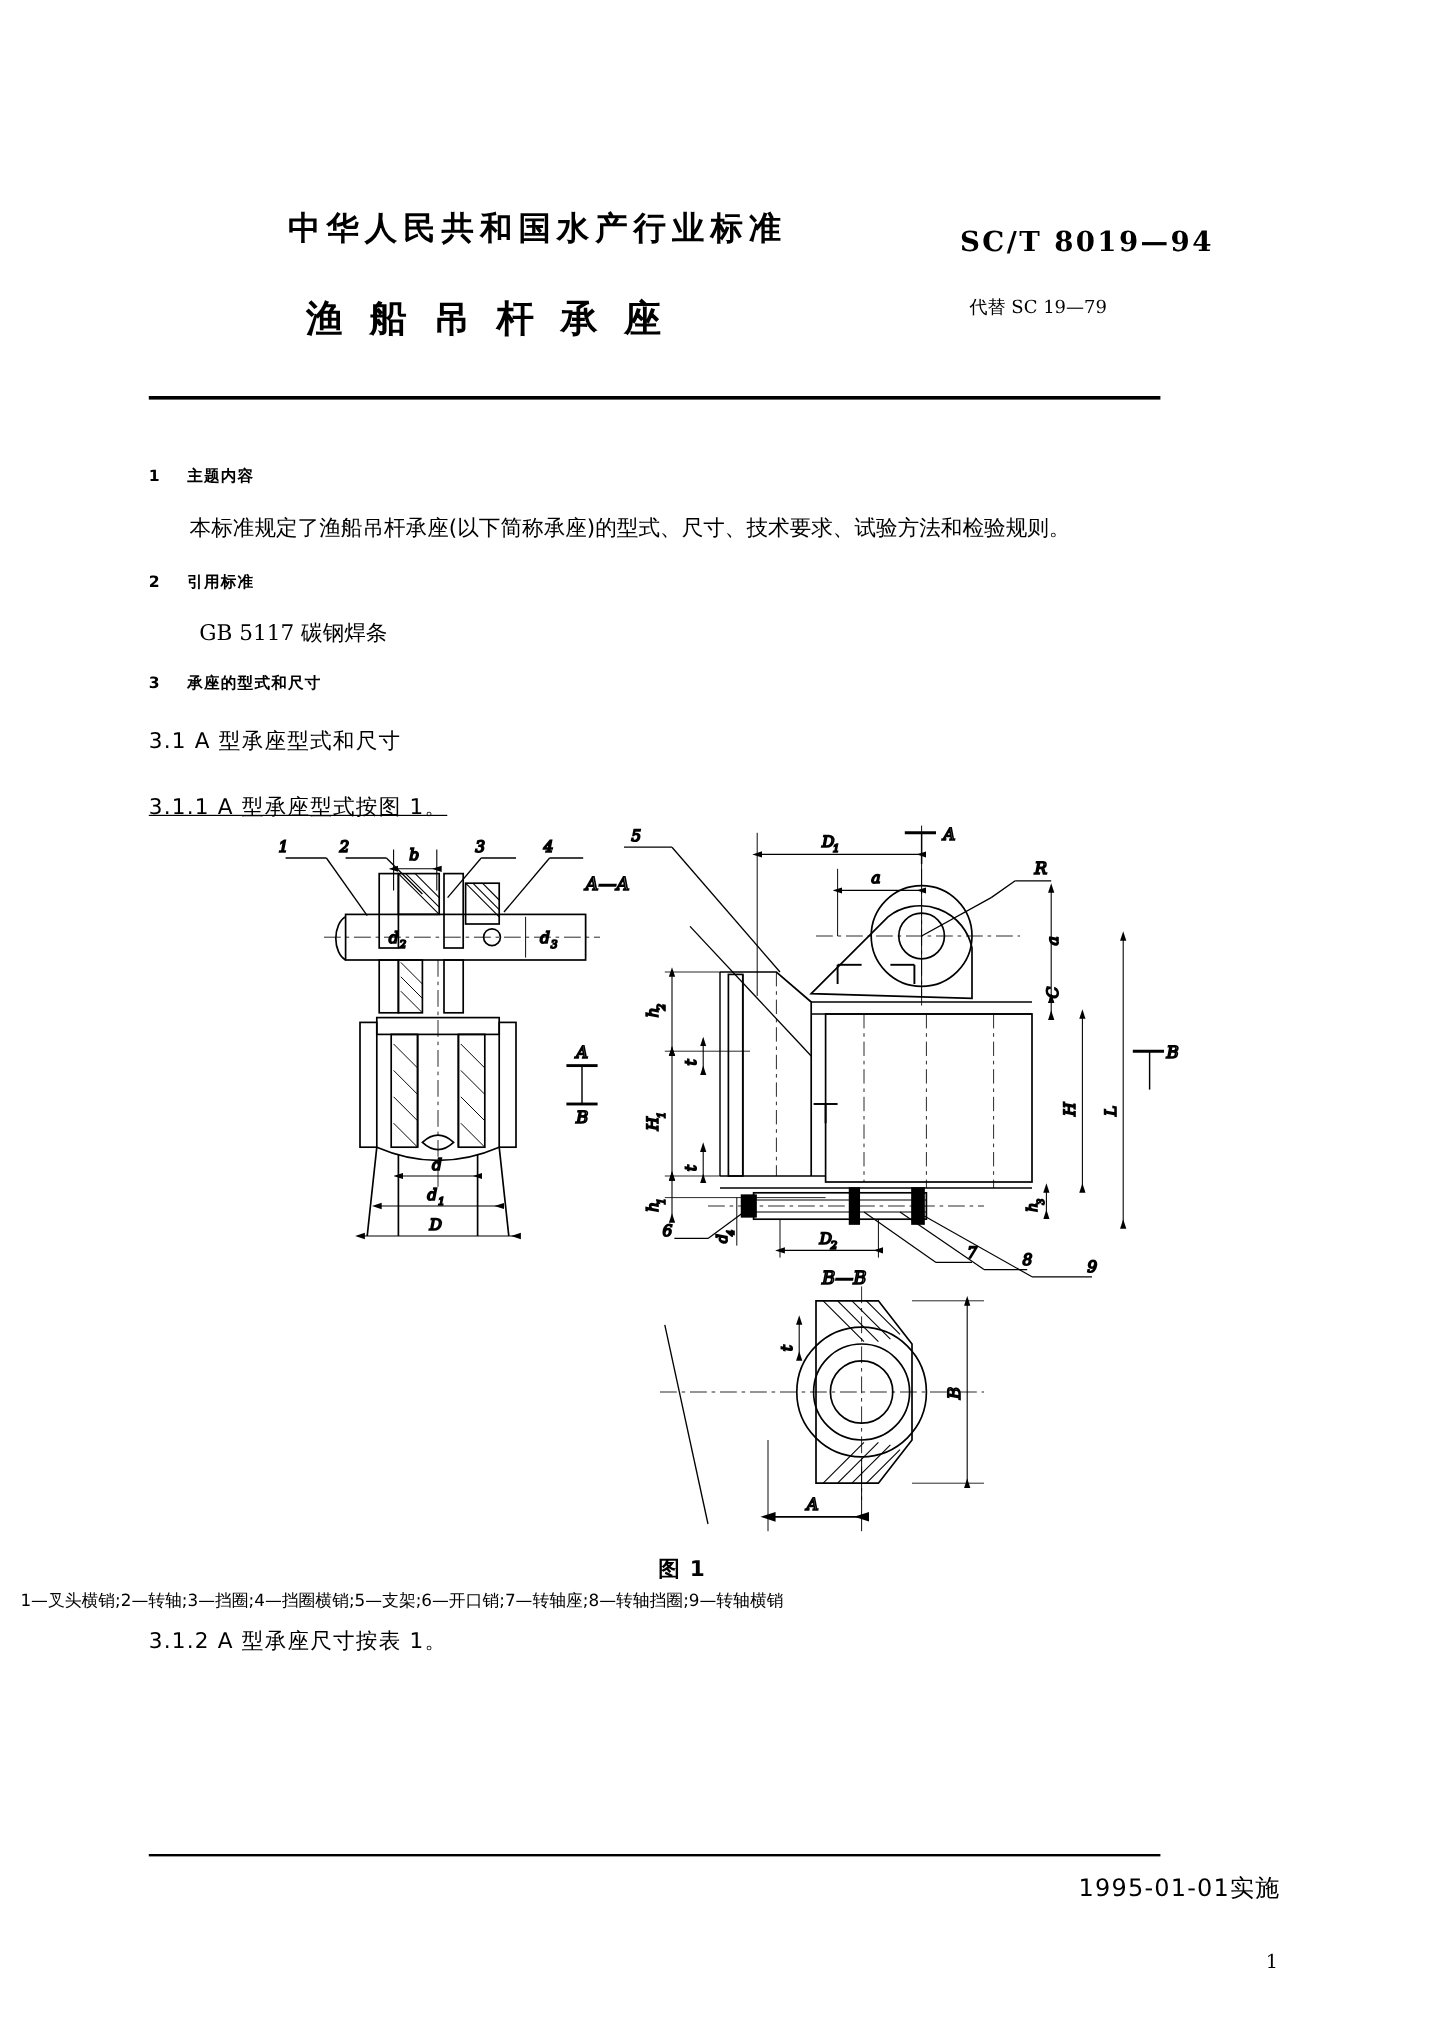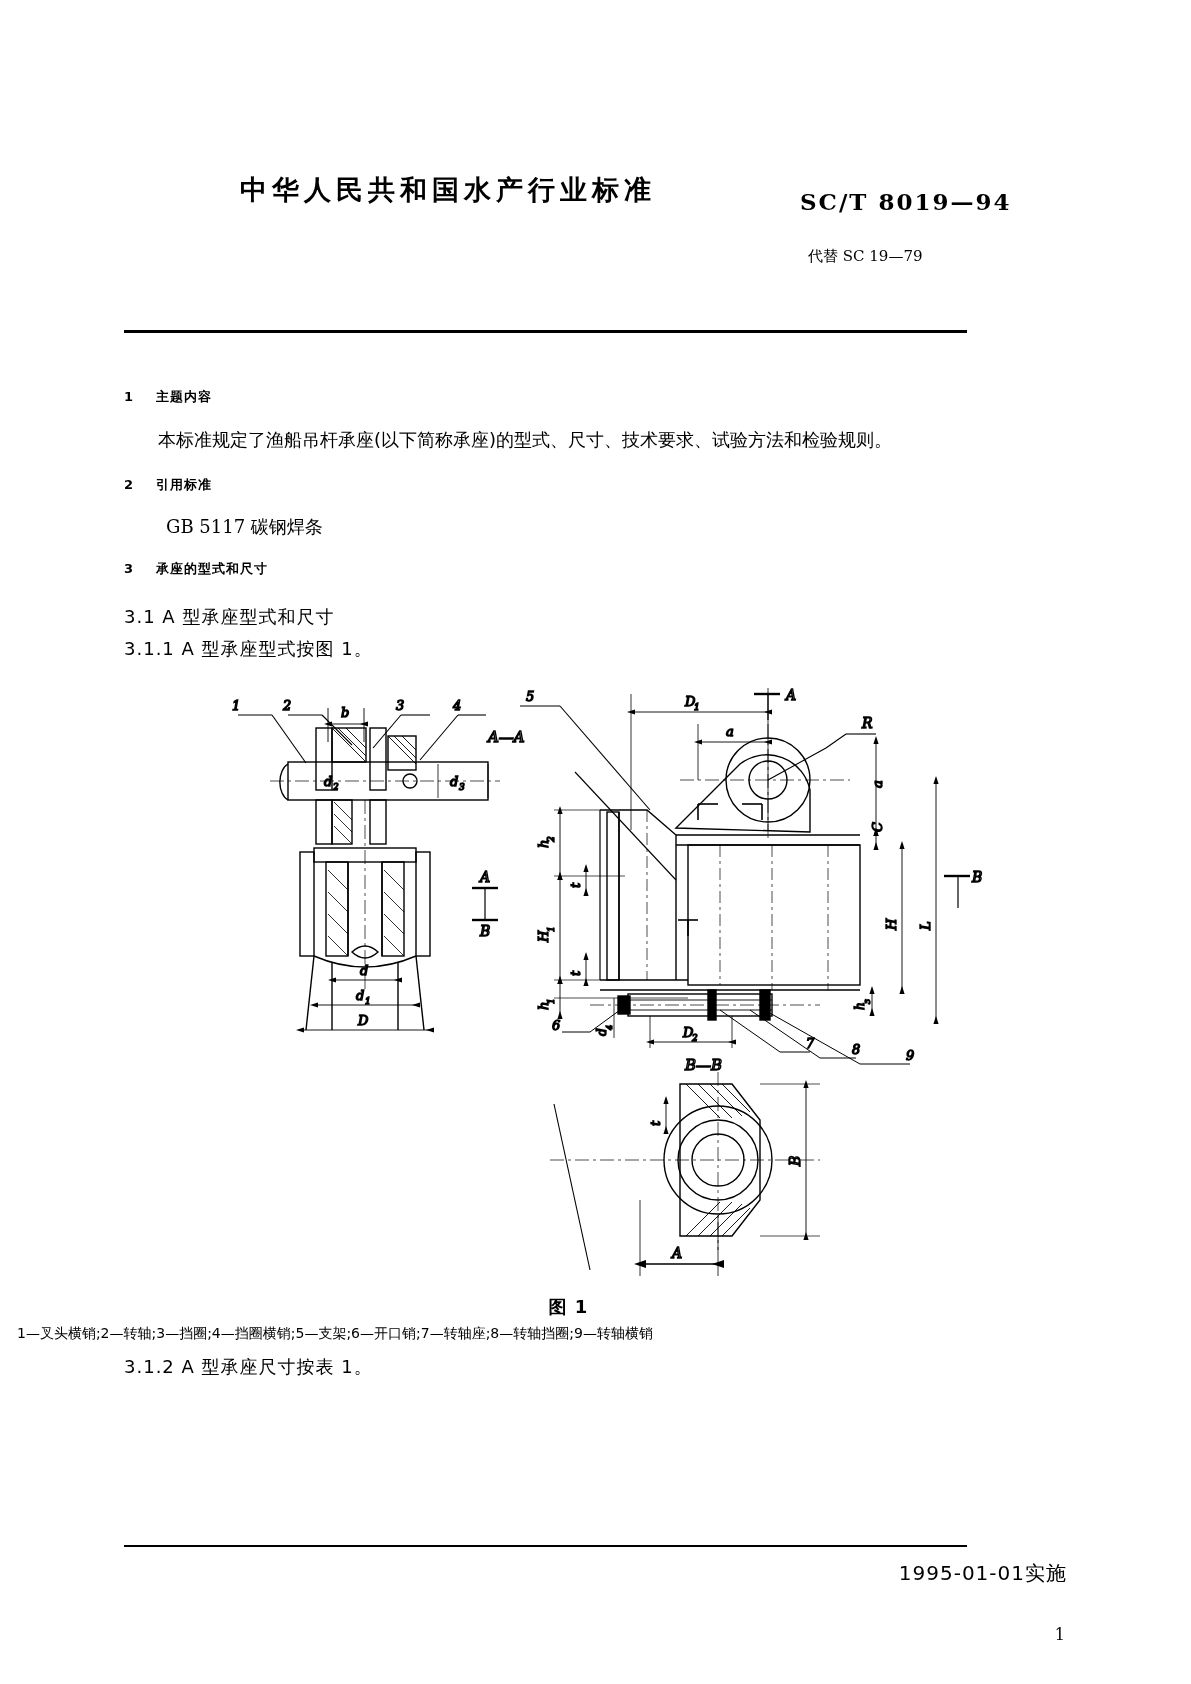--- a/index.html
+++ b/index.html
@@ -78,20 +78,21 @@
 </style>
 </head>
 <body>
 
 <div class="page">
 
   <div class="hdr-title">中华人民共和国水产行业标准</div>
 
   <div class="hdr-std">SC/T 8019—94</div>
 
+  <div class="hdr-doctitle">渔船吊杆承座</div>
 
   <div class="hdr-replace">代替 SC 19—79</div>
 
   <div class="rule"></div>
 
   <div class="sec-h" style="left:124px;top:388px;">
     <span class="sec-n">1</span><span>主题内容</span>
   </div>
 
   <div class="para" style="left:158px;top:428px;">本标准规定了渔船吊杆承座(以下简称承座)的型式、尺寸、技术要求、试验方法和检验规则。</div>
@@ -101,21 +102,21 @@
   </div>
 
   <div class="para" style="left:166px;top:515px;font-family:'DejaVu Serif','Liberation Serif',serif;">GB 5117    碳钢焊条</div>
 
   <div class="sec-h" style="left:124px;top:560px;">
     <span class="sec-n">3</span><span>承座的型式和尺寸</span>
   </div>
 
   <div class="sub-h" style="left:124px;top:605px;">3.1    A 型承座型式和尺寸</div>
 
-  <div class="sub-h" style="left:124px;top:637px;">3.1.1    A 型承座型式按图 1。</div>
+  <div class="sub-h" style="left:124px;top:660px;text-decoration:underline;">3.1.1    A 型承座型式按图 1。</div>
 
   <div class="figwrap">
     <svg width="950" height="620" viewBox="0 0 950 620">
       <g fill="none" stroke="#000" stroke-width="1.4">
 
         <g stroke-width="1.1">
           <line x1="118" y1="35" x2="152" y2="35"></line>
           <line x1="152" y1="35" x2="186" y2="83"></line>
           <line x1="168" y1="35" x2="202" y2="35"></line>
           <line x1="202" y1="35" x2="232" y2="65"></line>

